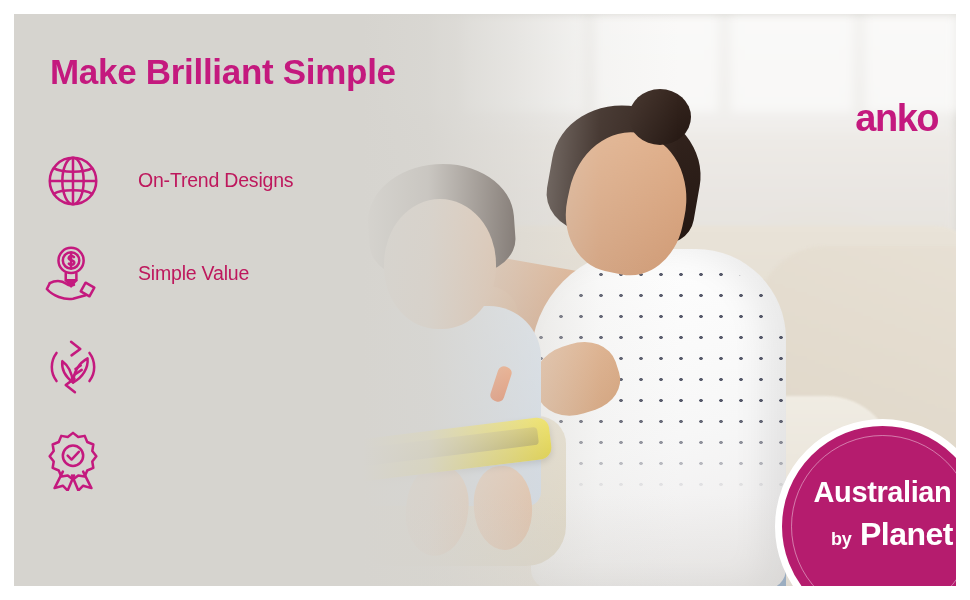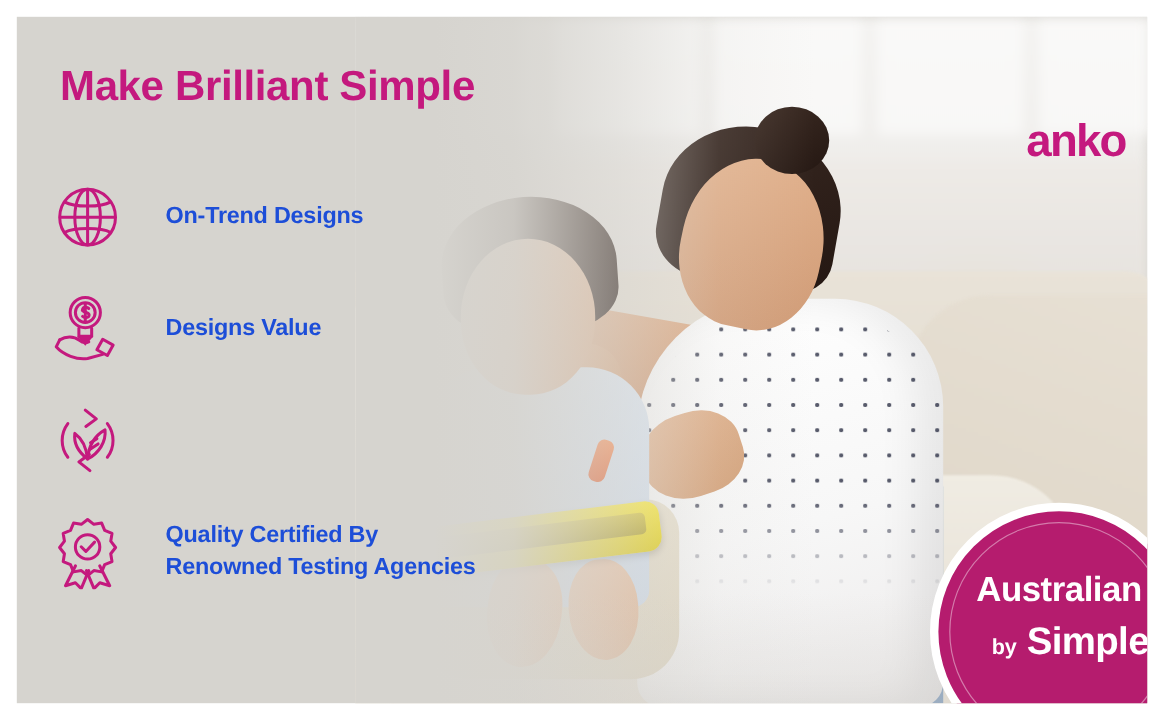--- a/index.html
+++ b/index.html
@@ -187,21 +187,21 @@
     font-size:38px;font-weight:bold;letter-spacing:-1.5px;
     color:#C4197E;
     margin-top:45px;
   }
 
   .features{position:absolute;left:28px;top:136px;width:430px;}
   .feature{position:relative;height:auto;display:flex;align-items:center;}
   .feature + .feature{margin-top:31px;}
   .f-icon{width:62px;height:62px;flex:0 0 62px;display:block;}
   .f-label{
-    margin-left:34px;color:#1d4ed8;font-size:19.5px;font-weight:bold;
+    margin-left:34px;color:#be185d;font-size:19.5px;font-weight:normal;
     line-height:1.32;letter-spacing:-.2px;
   }
 
   
   .badge{
     position:absolute;left:761px;top:405px;width:215px;height:215px;
     border-radius:50%;
     background:#B51C6E;
     border:7px solid #ffffff;
     box-sizing:border-box;
@@ -289,21 +289,21 @@
         <circle cx="30" cy="18" r="13"></circle>
         <circle cx="30" cy="18" r="8.5"></circle>
         <path d="M33 14.5 c-1-1.3-4.5-1.6-5.3.3 c-.9 2 1.6 2.6 2.8 3 c1.4.5 3.4 1 2.7 3.1 c-.7 2-4.4 1.8-5.5.4"></path>
         <line x1="30" y1="10.5" x2="30" y2="26"></line>
         <path d="M24.5 31.5 v7 h11 v-7"></path>
         <path d="M30 46.5 L23 38.5 h14 Z" fill="#C4197E" stroke="none"></path>
         <path d="M8 41.5 c5-3 12-3.5 17 .5 c2.2 1.8 5.5 2.2 8 1.2"></path>
         <path d="M8 41.5 l-3 6 c6 7 18 11.5 27 10 l13-3.5"></path>
         <path d="M45 41 l9 5 l-5 9 l-9-5 Z"></path>
       </svg>
-      <div class="f-label">Designs Value</div>
+      <div class="f-label">Simple Value</div>
     </div>
 
     <div class="feature">
       <svg class="f-icon" viewBox="0 0 64 64" fill="none" stroke="#C4197E" stroke-width="2.6" stroke-linecap="round" stroke-linejoin="round">
         <path d="M49 17.5 A24 24 0 0 1 49 46.5"></path>
         <path d="M15 46.5 A24 24 0 0 1 15 17.5"></path>
         <polyline points="30,6 39.5,13.5 30.5,20"></polyline>
         <polyline points="34,58 24.5,50.5 33.5,44"></polyline>
         <path d="M32 48 C31 38, 28 31, 21 26 C20 34, 24 42, 32 48 Z"></path>
         <path d="M32 48 C33 36, 38 28, 47 23 C48 33, 42 43, 32 48 Z"></path>
@@ -312,27 +312,25 @@
     </div>
 
     <div class="feature">
       <svg class="f-icon" viewBox="0 0 64 64" fill="none" stroke="#C4197E" stroke-width="2.6" stroke-linecap="round" stroke-linejoin="round">
         <path d="M32 4 l5.4 4.2 l6.7 -1.1 l2.6 6.3 l6.3 2.6 l-1.1 6.7 l4.2 5.4 l-4.2 5.4 l1.1 6.7 l-6.3 2.6 l-2.6 6.3 l-6.7 -1.1 l-5.4 4.2 l-5.4 -4.2 l-6.7 1.1 l-2.6 -6.3 l-6.3 -2.6 l1.1 -6.7 l-4.2 -5.4 l4.2 -5.4 l-1.1 -6.7 l6.3 -2.6 l2.6 -6.3 l6.7 1.1 Z"></path>
         <circle cx="32" cy="27.6" r="10.5"></circle>
         <polyline points="26.5,27.5 30.5,31.5 38,23.5"></polyline>
         <path d="M21.5 44 L13 61 l8.5 -2.5 l5 5 L33 48"></path>
         <path d="M42.5 44 L51 61 l-8.5 -2.5 l-5 5 L31 48"></path>
       </svg>
-      <div class="f-label" style="white-space:pre-line;">Quality Certified By
-Renowned Testing Agencies</div>
     </div>
 
   </div>
 
   <div class="badge">
     <div class="badge-ring"></div>
     <div class="badge-txt">
       <div class="badge-l1">Australian</div>
-      <div class="badge-l2"><span class="badge-by">by</span> <span>Simple</span></div>
+      <div class="badge-l2"><span class="badge-by">by</span> <span>Planet</span></div>
     </div>
   </div>
 
 </div>
 
 </body></html>

